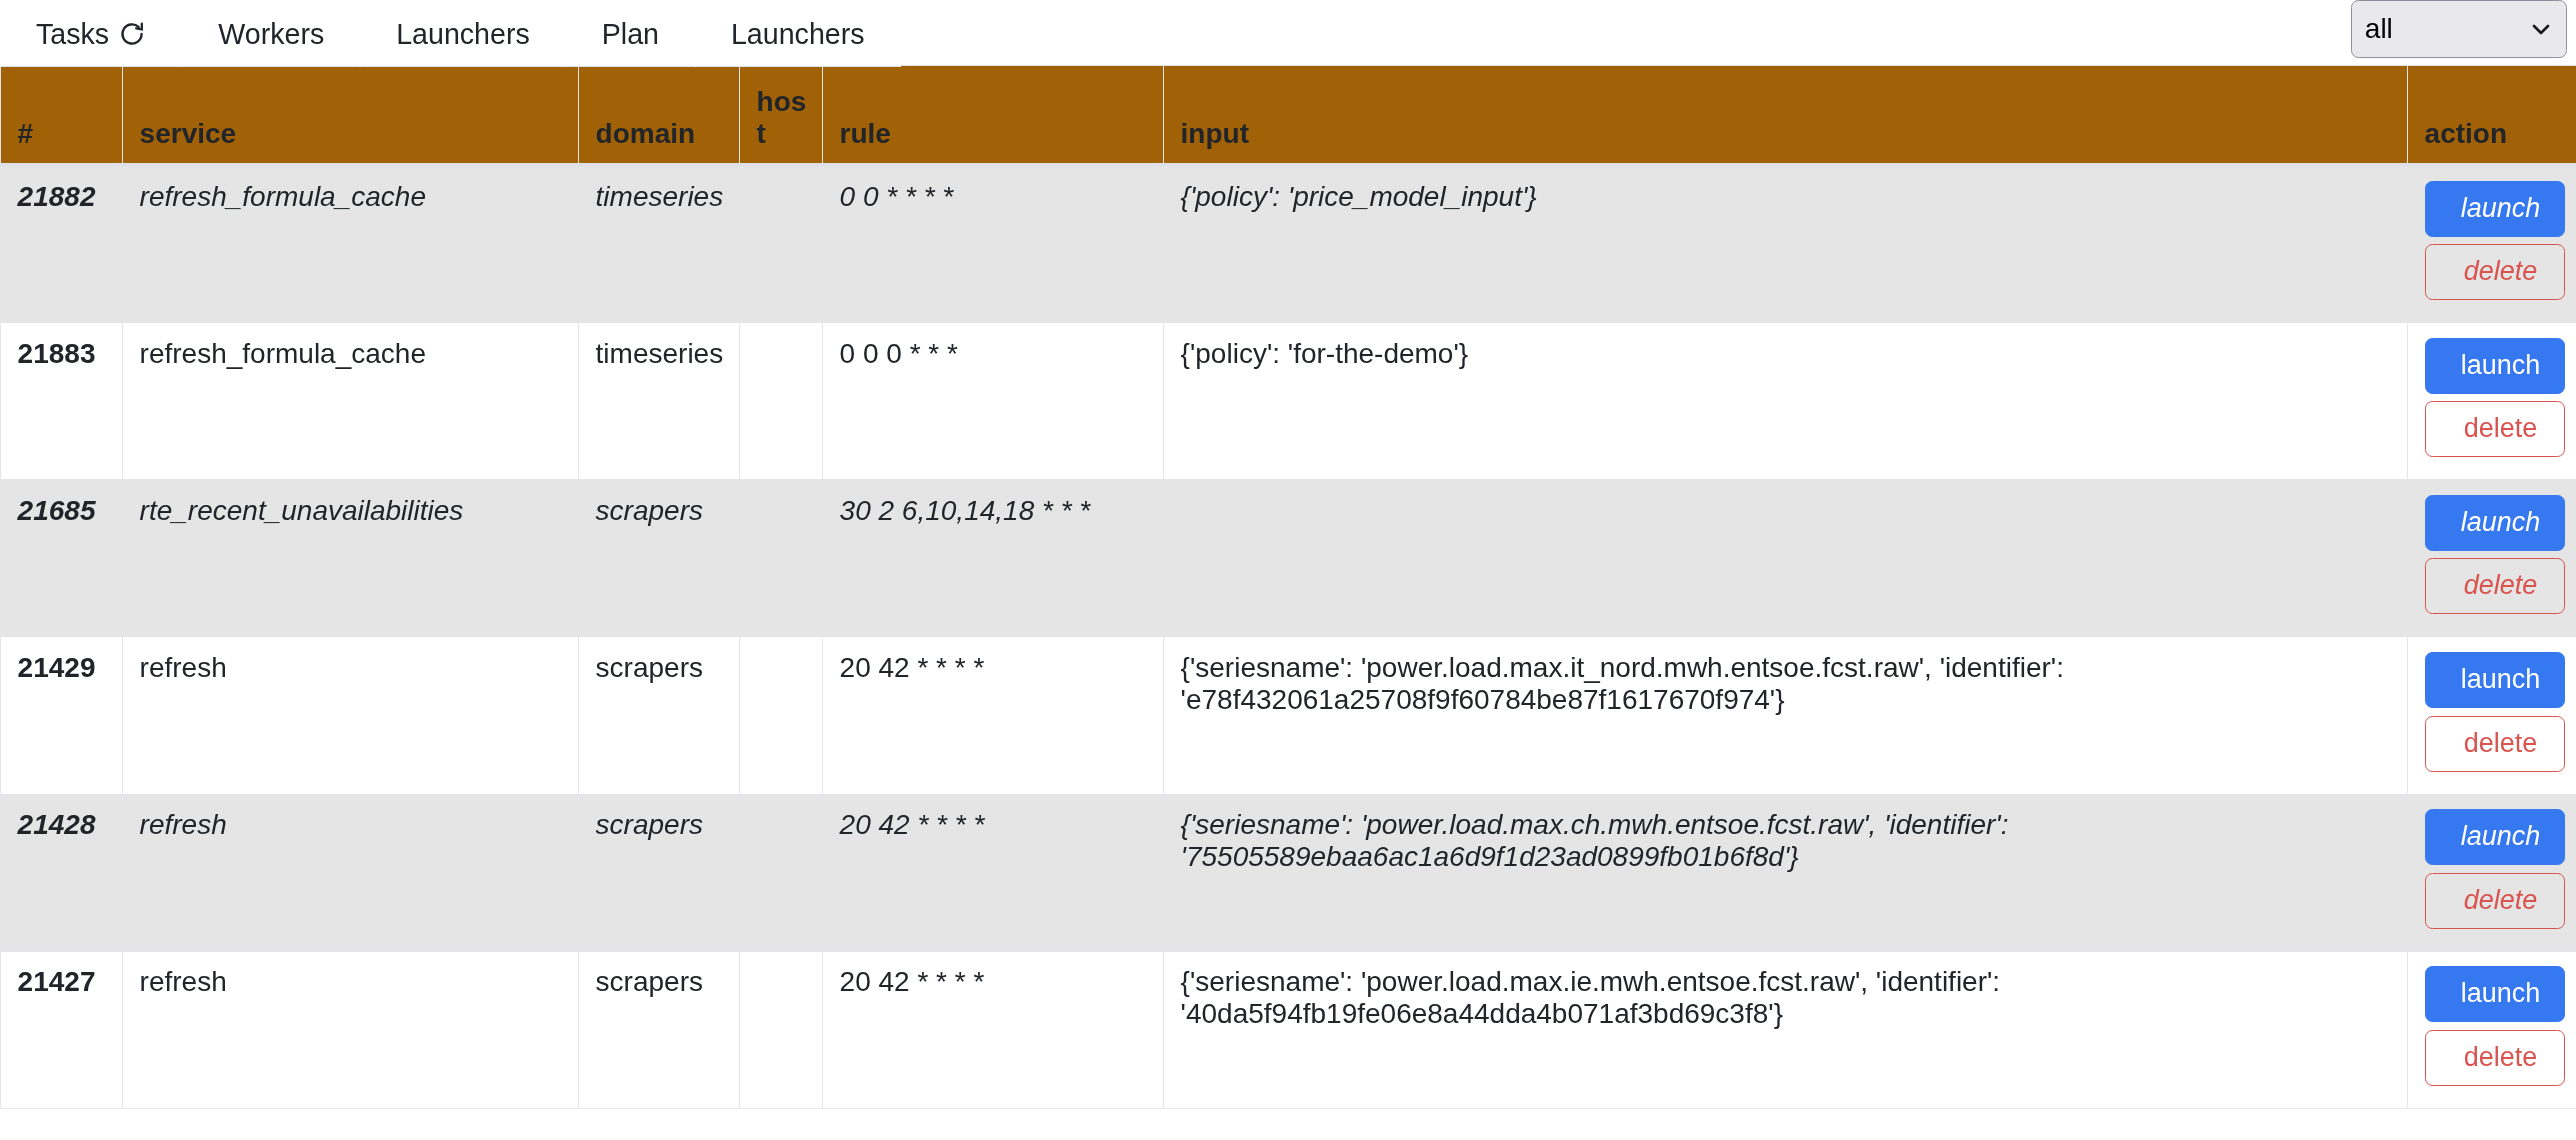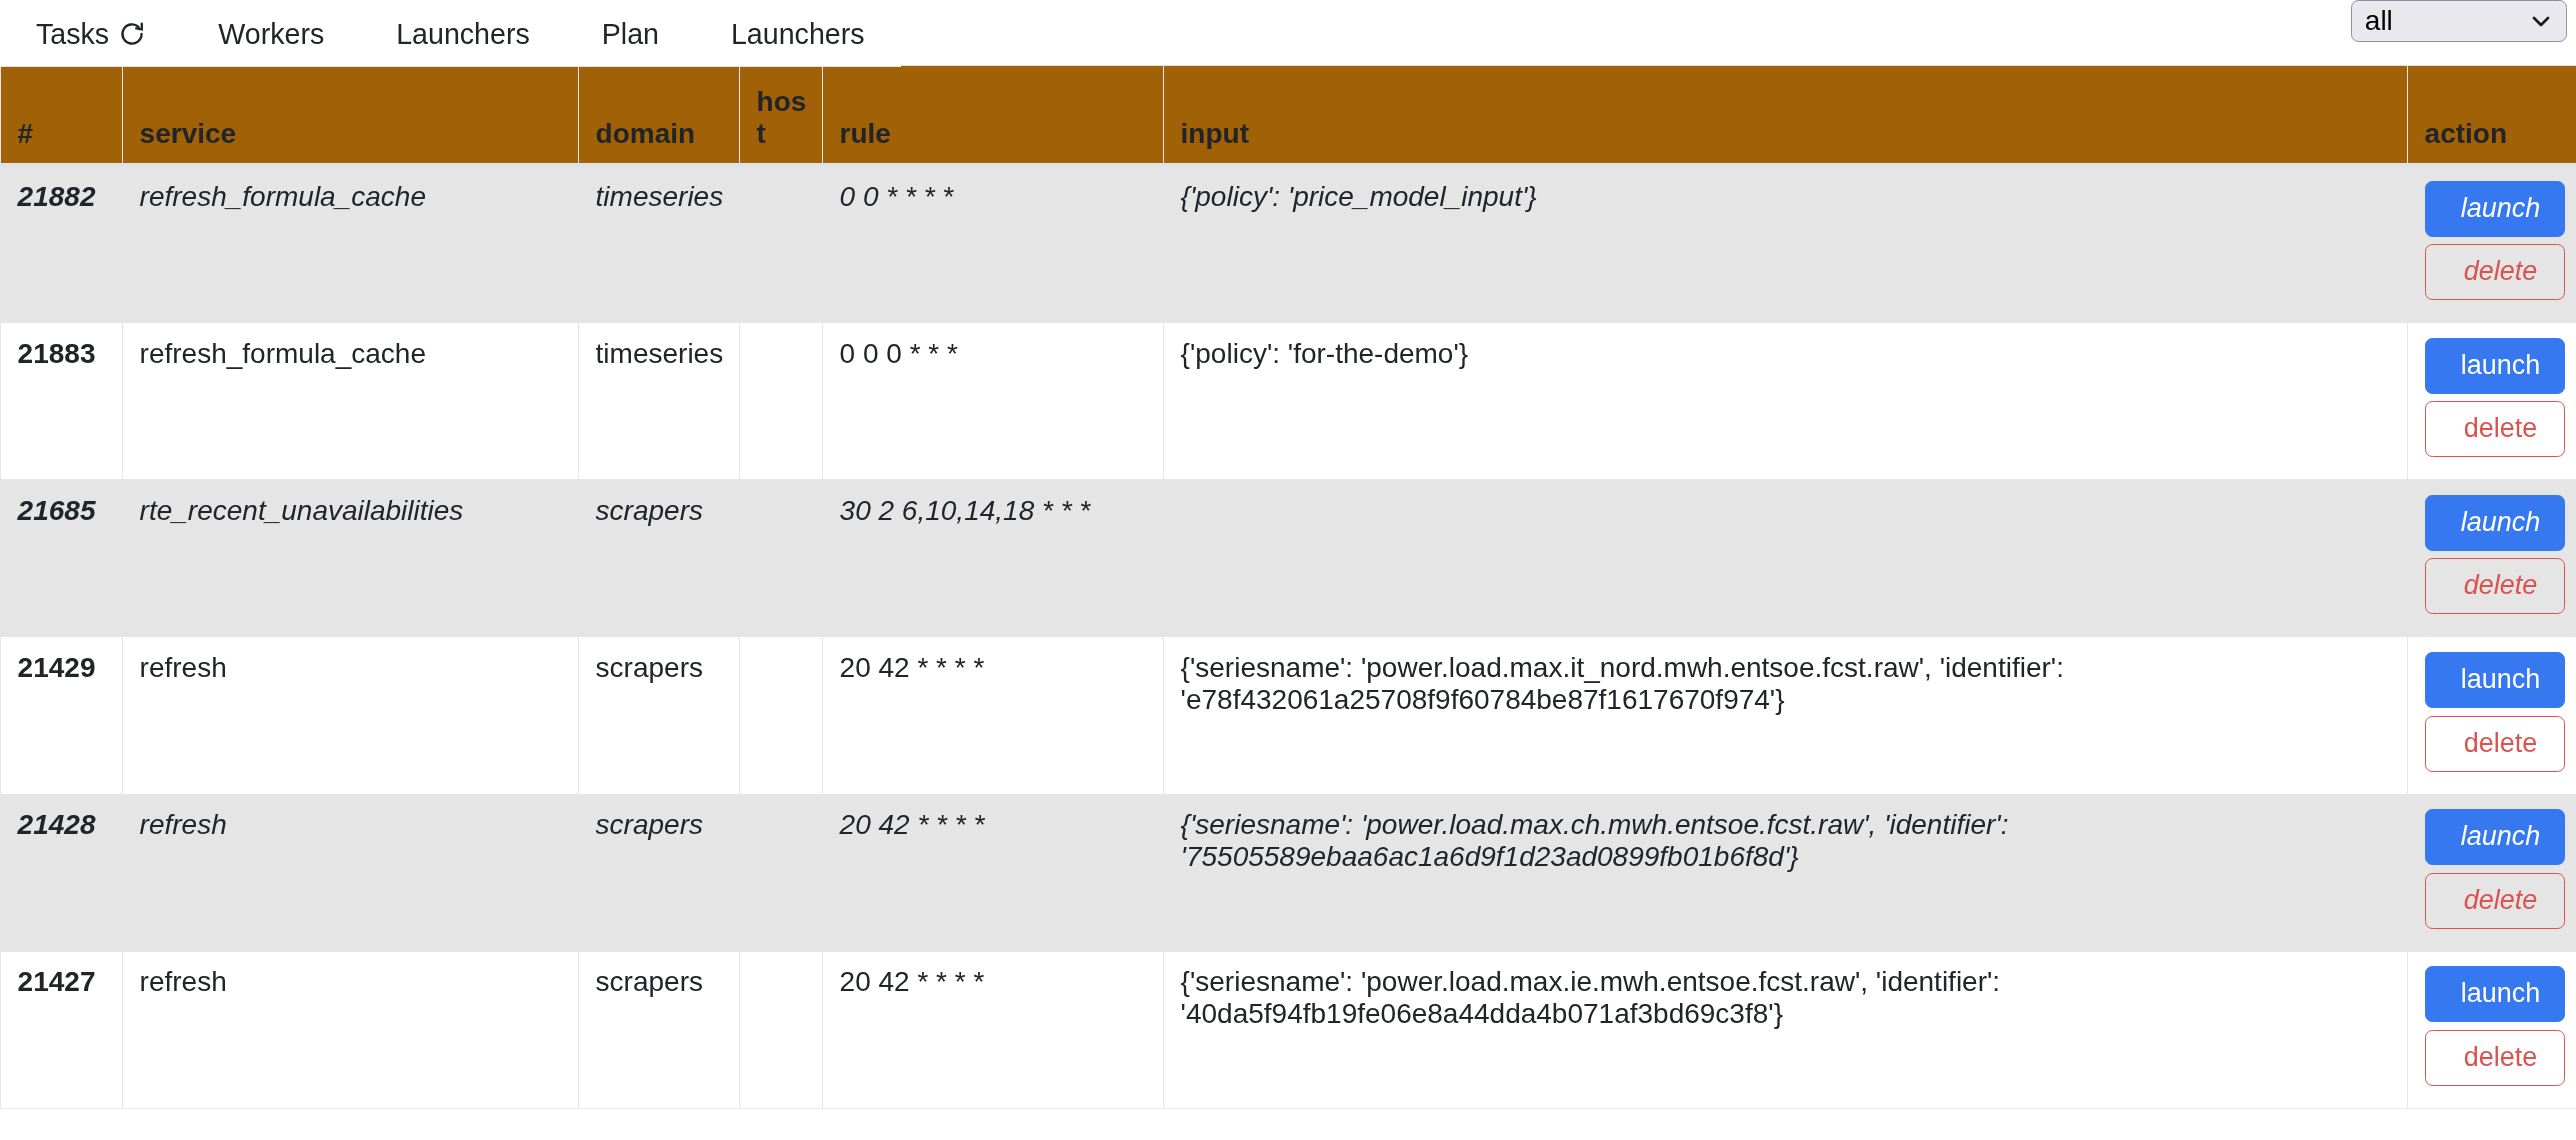--- a/index.html
+++ b/index.html
@@ -52,21 +52,21 @@
     flex: 0 0 28px;
   }
   .refresh-icon svg { display: block; width: 28px; height: 28px; }
 
   
   .filter-select {
     position: absolute;
     right: 9.2px;
     top: 0px;
     width: 216px;
-    height: 42px;
+    height: 58px;
     background: #e9e9ed;
     border: 1.8px solid #8f8f9d;
     border-radius: 7.4px;
     display: flex;
     align-items: center;
     padding: 0 13px;
     font-size: 28px;
     color: #000000;
     cursor: pointer;
   }

